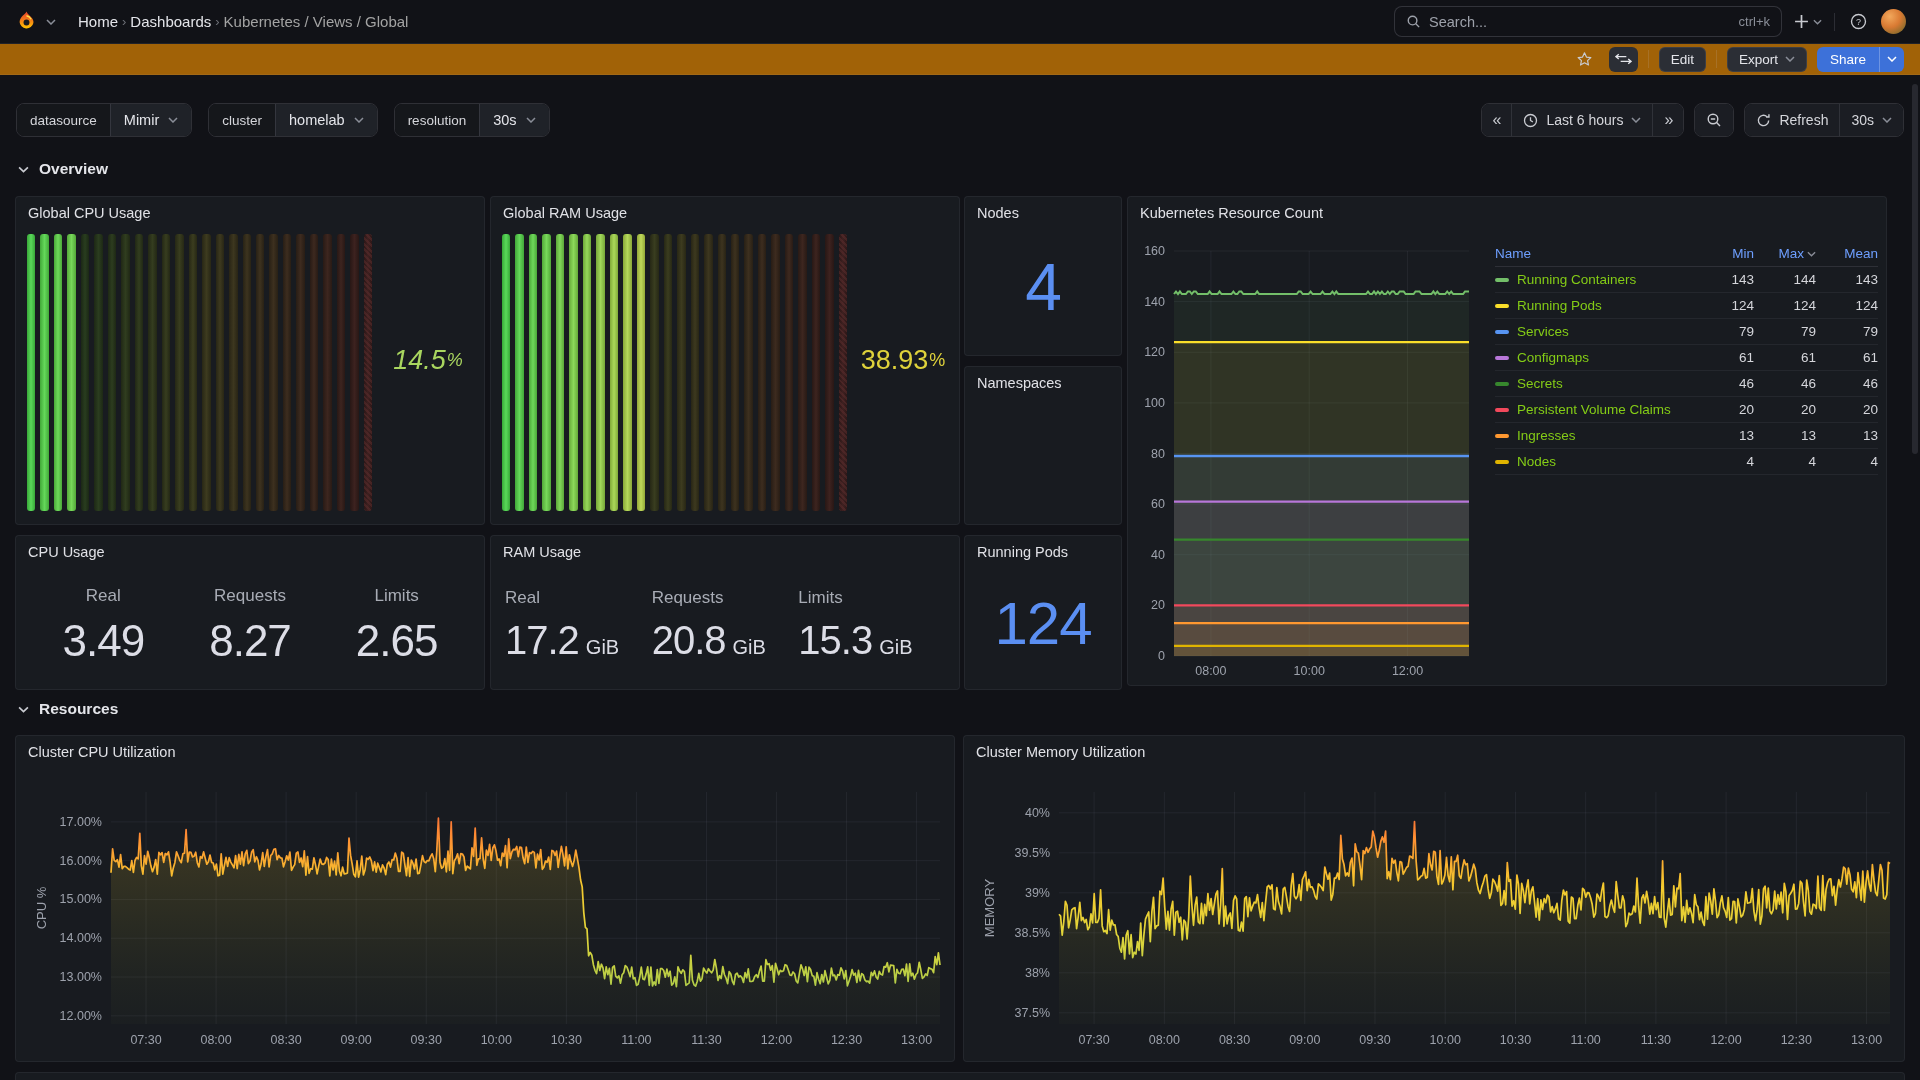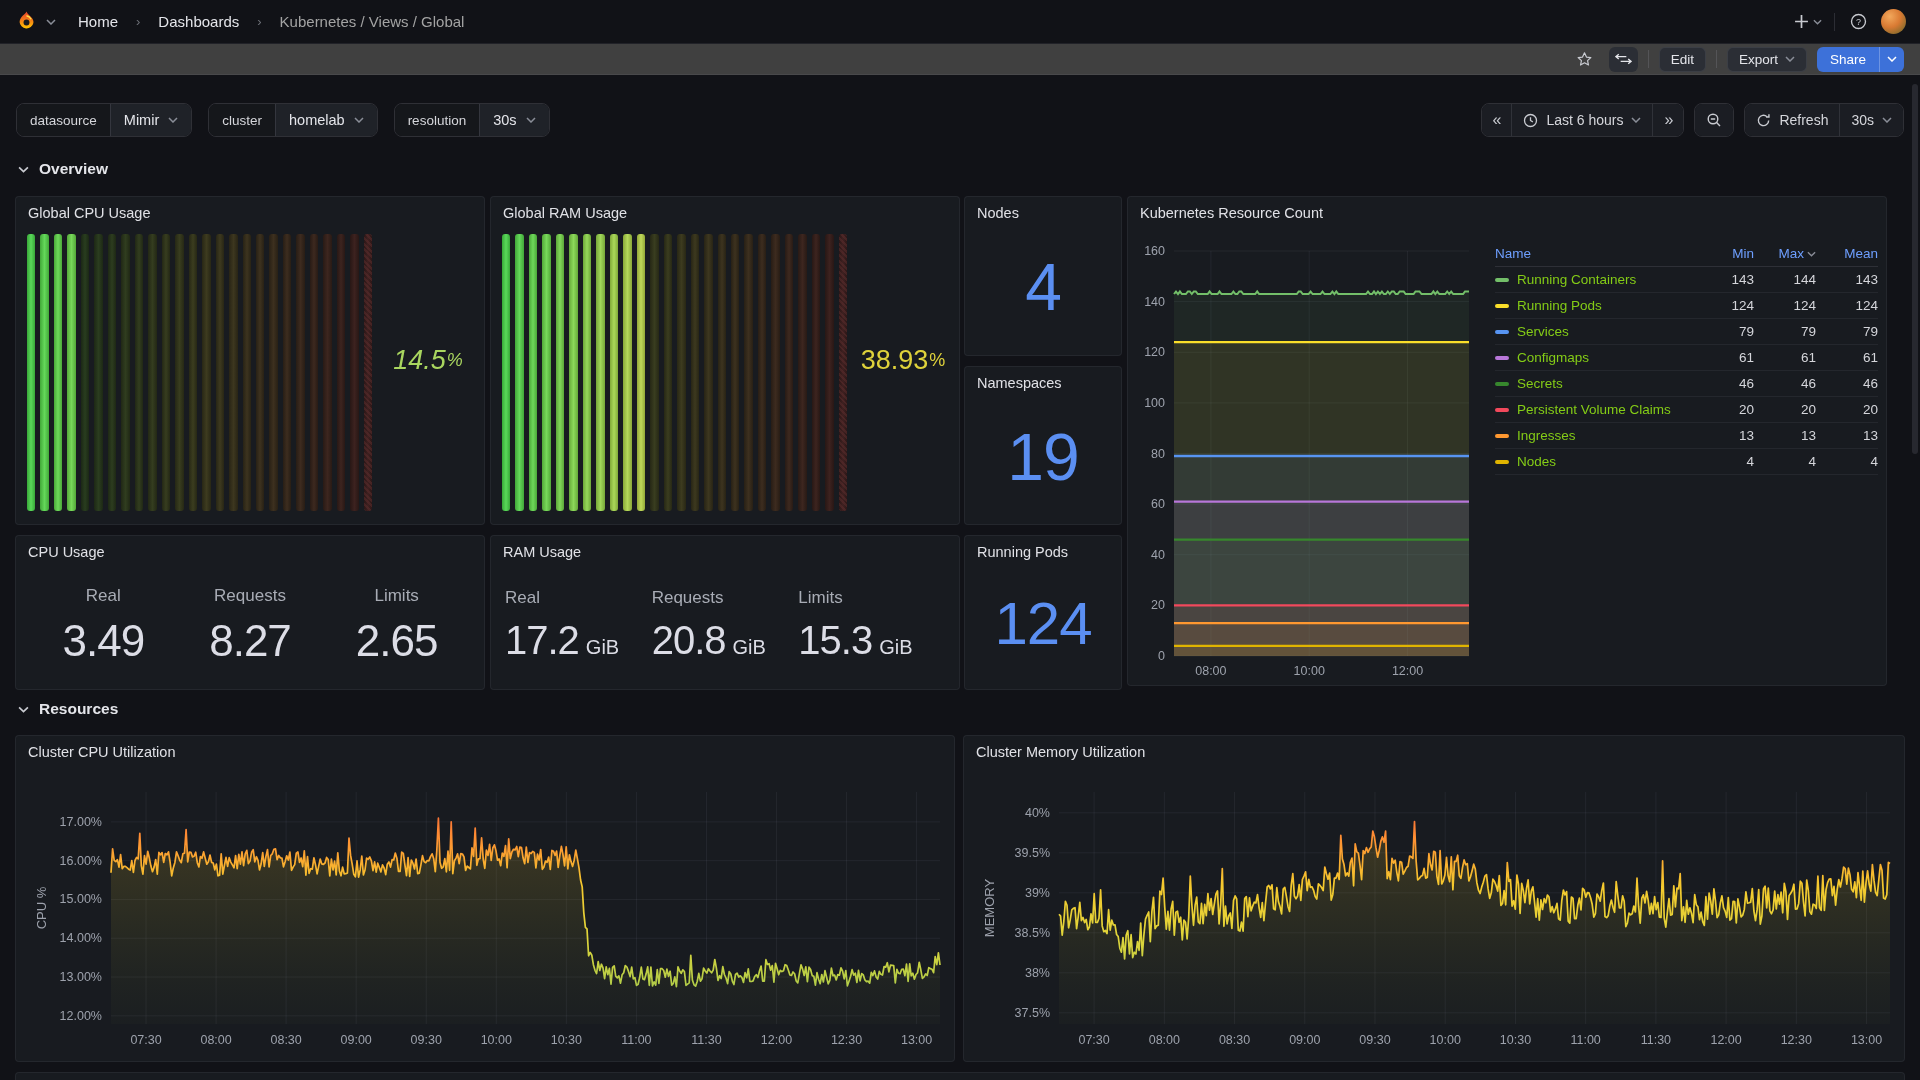--- a/index.html
+++ b/index.html
@@ -5,39 +5,39 @@
   * { margin:0; padding:0; box-sizing:border-box; }
   html,body { width:1920px; height:1080px; overflow:hidden; background:#111217;
     font-family:"Liberation Sans", sans-serif; color:#D5D6DB; }
 
   
   .topnav { position:absolute; left:0; top:0; width:1920px; height:44px;
     display:flex; align-items:center; padding:0 14px; gap:8px;
     background:#111217; border-bottom:1px solid rgba(204,204,220,0.09); }
   .logo { width:24px; height:24px; display:flex; align-items:center; justify-content:center; cursor:pointer; }
   .car { color:#8A8E98; flex:0 0 auto; }
-  .crumbs { display:flex; align-items:center; gap:18px; margin-left:14px; font-size:15px; }
+  .crumbs { display:flex; align-items:center; gap:4px; margin-left:14px; font-size:15px; }
   .crumb { color:#E4E5EA; font-weight:500; cursor:pointer; white-space:nowrap; }
   .crumb.current { color:#a3a3a3; font-weight:400; }
   .crumb-sep { color:#6E7178; font-size:13px; }
   .nav-spacer { flex:1; }
   .search { width:388px; height:31px; border:1px solid rgba(204,204,220,0.18); border-radius:8px;
     display:flex; align-items:center; padding:0 11px; gap:8px; color:#9DA1AA; font-size:14.5px;
     background:#111217; cursor:text; }
   .search .kbd { margin-left:auto; color:#8A8E98; font-size:13px; }
   .navicon { height:30px; min-width:30px; display:flex; align-items:center; justify-content:center;
     gap:4px; color:#C9CBD1; cursor:pointer; border-radius:6px; padding:0 4px; }
   .vdiv { width:1px; height:18px; background:rgba(204,204,220,0.15); }
   .avatar { width:25px; height:25px; border-radius:50%; cursor:pointer;
     background:radial-gradient(circle at 35% 30%, #F2A85C 0%, #D97A33 45%, #8A6B2C 80%, #5E7A33 100%); }
 
   
   .subnav { position:absolute; left:0; top:44px; width:1920px; height:31px;
     display:flex; align-items:center; justify-content:flex-end; gap:10px; padding:0 16px;
-    background:#404040; border-bottom:1px solid rgba(204,204,220,0.07); }
+    background:#a16207; border-bottom:1px solid rgba(204,204,220,0.07); }
   .iconbtn { height:25px; display:flex; align-items:center; justify-content:center; padding:0 6px;
     color:#C9CBD1; cursor:pointer; border-radius:6px; font-size:16px; }
   .iconbtn.filled { background:#2B2E35; }
   .btn { height:25px; display:flex; align-items:center; gap:7px; padding:0 11px; font-size:13.5px;
     color:#E4E5EA; background:#2B2E35; border:1px solid rgba(204,204,220,0.10); border-radius:6px; cursor:pointer; }
   .share { display:flex; border-radius:6px; overflow:hidden; cursor:pointer; }
   .share .main { background:#3D71D9; color:#fff; height:25px; display:flex; align-items:center;
     padding:0 13px; font-size:13.5px; font-weight:500; }
   .share .caretpart { background:#3D71D9; border-left:1px solid rgba(255,255,255,0.25); height:25px;
     display:flex; align-items:center; padding:0 7px; color:#fff; }
@@ -123,20 +123,30 @@
       <path d="M1 1l4 4 4-4" stroke="currentColor" fill="none" stroke-width="1.5"></path>
     </svg>
   <div class="crumbs" id="breadcrumb">
       <span class="crumb">Home</span>
       <span class="crumb-sep">›</span>
       <span class="crumb">Dashboards</span>
       <span class="crumb-sep">›</span>
       <span class="crumb current">Kubernetes / Views / Global</span>
     </div>
   <div class="nav-spacer"></div>
+  <div class="search">
+    <span style="display:flex">
+      <svg viewBox="0 0 16 16" width="15" height="15">
+          <circle cx="7" cy="7" r="4.6" stroke="#9DA1AA" stroke-width="1.5" fill="none"></circle>
+          <path d="M10.5 10.5 L14 14" stroke="#9DA1AA" stroke-width="1.5"></path>
+        </svg>
+    </span>
+    <span class="ph">Search...</span>
+    <span class="kbd">ctrl+k</span>
+  </div>
   <div class="navicon">
     <svg viewBox="0 0 14 14" width="15" height="15">
         <path d="M7 1v12M1 7h12" stroke="currentColor" stroke-width="1.6"></path>
       </svg>
     <svg class="car" viewBox="0 0 10 6" width="9" height="6">
         <path d="M1 1l4 4 4-4" stroke="currentColor" fill="none" stroke-width="1.5"></path>
       </svg>
   </div>
   <div class="vdiv"></div>
   <div class="navicon">
@@ -338,21 +348,20 @@
       <span class="unit">%</span>
   </div>
 </div>
 
 <div class="panel" style="left:964px; top:196px; width:158px; height:160px;">
   <div class="ptitle">Nodes</div>
   <div class="statval stat-blue" style="color: rgb(91, 143, 242);">4</div>
 </div>
 <div class="panel" style="left:964px; top:366px; width:158px; height:159px;">
   <div class="ptitle">Namespaces</div>
-  <div class="statval stat-blue" style="color: rgb(91, 143, 242);">19</div>
 </div>
 <div class="panel" style="left:964px; top:535px; width:158px; height:155px;">
   <div class="ptitle">Running Pods</div>
   <div class="statval small stat-blue" style="color: rgb(91, 143, 242);">124</div>
 </div>
 
 <div class="panel" style="left:1127px; top:196px; width:760px; height:490px;">
   <div class="ptitle">Kubernetes Resource Count</div>
   <svg id="chart-resource" width="778" height="490">
       <line x1="46" y1="459" x2="341" y2="459" stroke="rgba(204,204,220,0.07)"></line>

